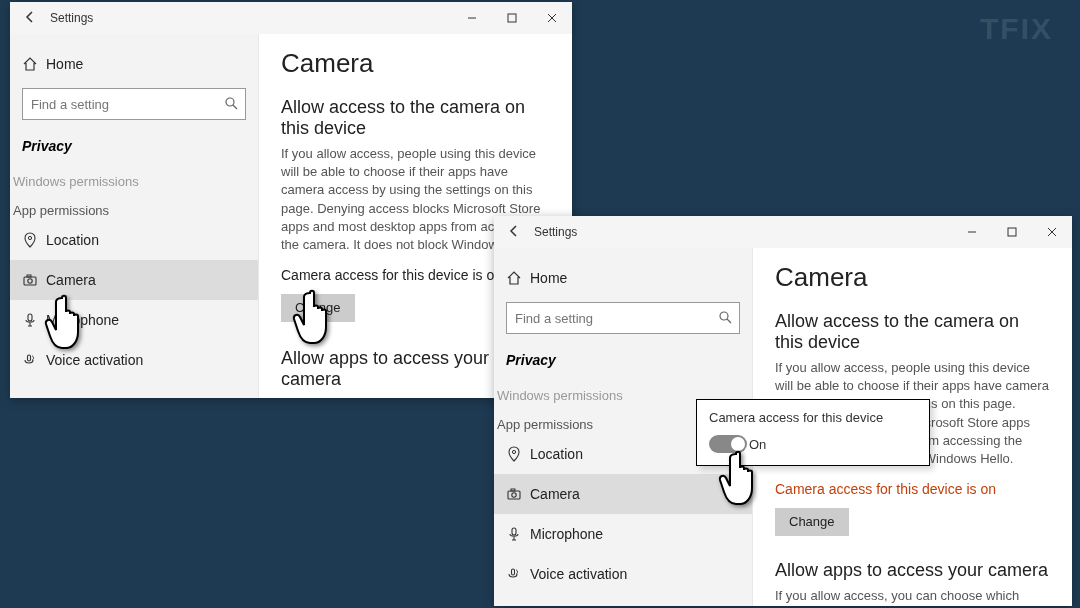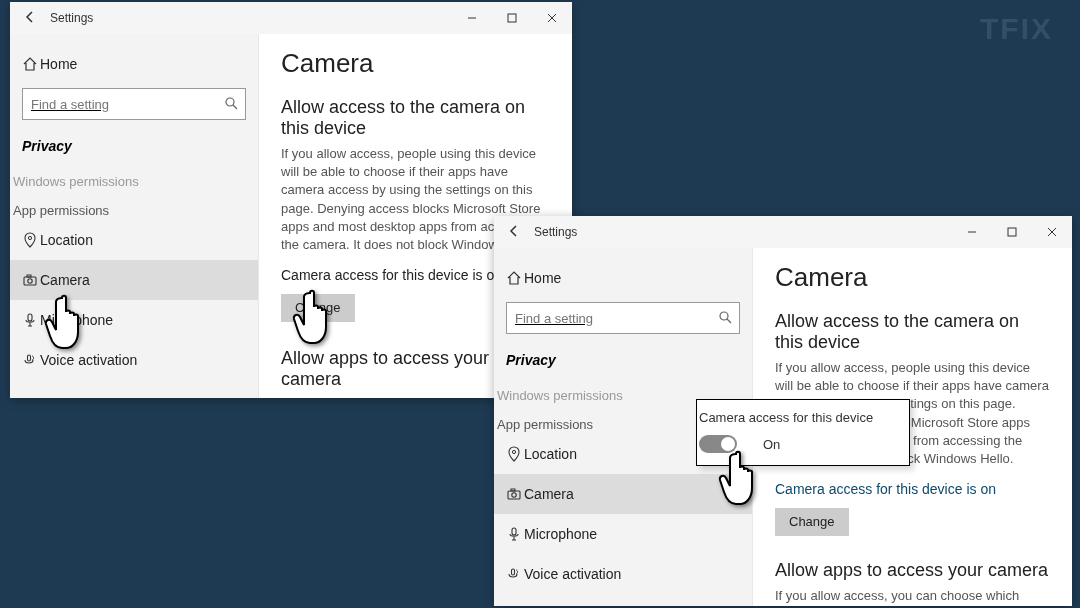--- a/index.html
+++ b/index.html
@@ -55,21 +55,21 @@
     width: 248px;
     background: #f3f3f3;
     padding: 10px 0 0;
     overflow: hidden;
   }
   .side-row {
     display: flex;
     align-items: center;
     height: 40px;
     padding: 0 10px;
-    gap: 0;
+    gap: 6px;
   }
   .side-row .icon {
     width: 20px;
     display: flex;
     align-items: center;
     justify-content: center;
   }
   .side-row.selected {
     background: #dcdcdc;
   }
@@ -87,21 +87,20 @@
   }
 
   .searchbox {
     margin: 4px 12px 10px;
     display: flex;
     align-items: center;
     height: 30px;
     border: 1px solid #999;
     background: #fff;
     padding: 0 6px;
-    text-decoration: underline;
   }
   .searchbox input {
     border: none;
     outline: none;
     flex: 1;
     font-size: 13px;
     color: #666;
     background: transparent;
   }
 
@@ -142,28 +141,28 @@
     font-size: 13px;
     border: none;
   }
 
   
   .popup {
     position: absolute;
     background: #fff;
     border: 1px solid #000;
     box-shadow: 4px 4px 6px rgba(0,0,0,.15);
-    padding: 10px 2px 12px;
+    padding: 10px 12px 12px;
     width: 208px;
   }
   .popup .p-title { font-size: 13px; color: #333; margin-bottom: 10px; }
   .toggle {
     display: flex;
     align-items: center;
-    gap: 26px;
+    gap: 2px;
   }
   .toggle-track {
     width: 38px;
     height: 18px;
     border-radius: 10px;
     background: #888;
     position: relative;
   }
   .toggle-thumb {
     position: absolute;
@@ -405,21 +404,21 @@
               </svg>
             </span>
           <span class="side-label">Voice activation</span>
         </div>
       </div>
 
       <div class="content">
         <h1>Camera</h1>
         <h2>Allow access to the camera on this device</h2>
         <p>If you allow access, people using this device will be able to choose if their apps have camera access by using the settings on this page. Denying access blocks Microsoft Store apps and most desktop apps from accessing the camera. It does not block Windows Hello.</p>
-        <p style="color:#0c4a6e; font-size:14px; margin-bottom:8px;">Camera access for this device is on</p>
+        <p style="color:#c2410c; font-size:14px; margin-bottom:8px;">Camera access for this device is on</p>
         <button class="btn">Change</button>
 
         <h2 style="margin-top:24px;">Allow apps to access your camera</h2>
         <p>If you allow access, you can choose which apps can access your camera by using the settings on this page.</p>
       </div>
     </div>
   </div>
 
   <div class="popup" style="left:696px; top:399px;">
     <div class="p-title">Camera access for this device</div>

